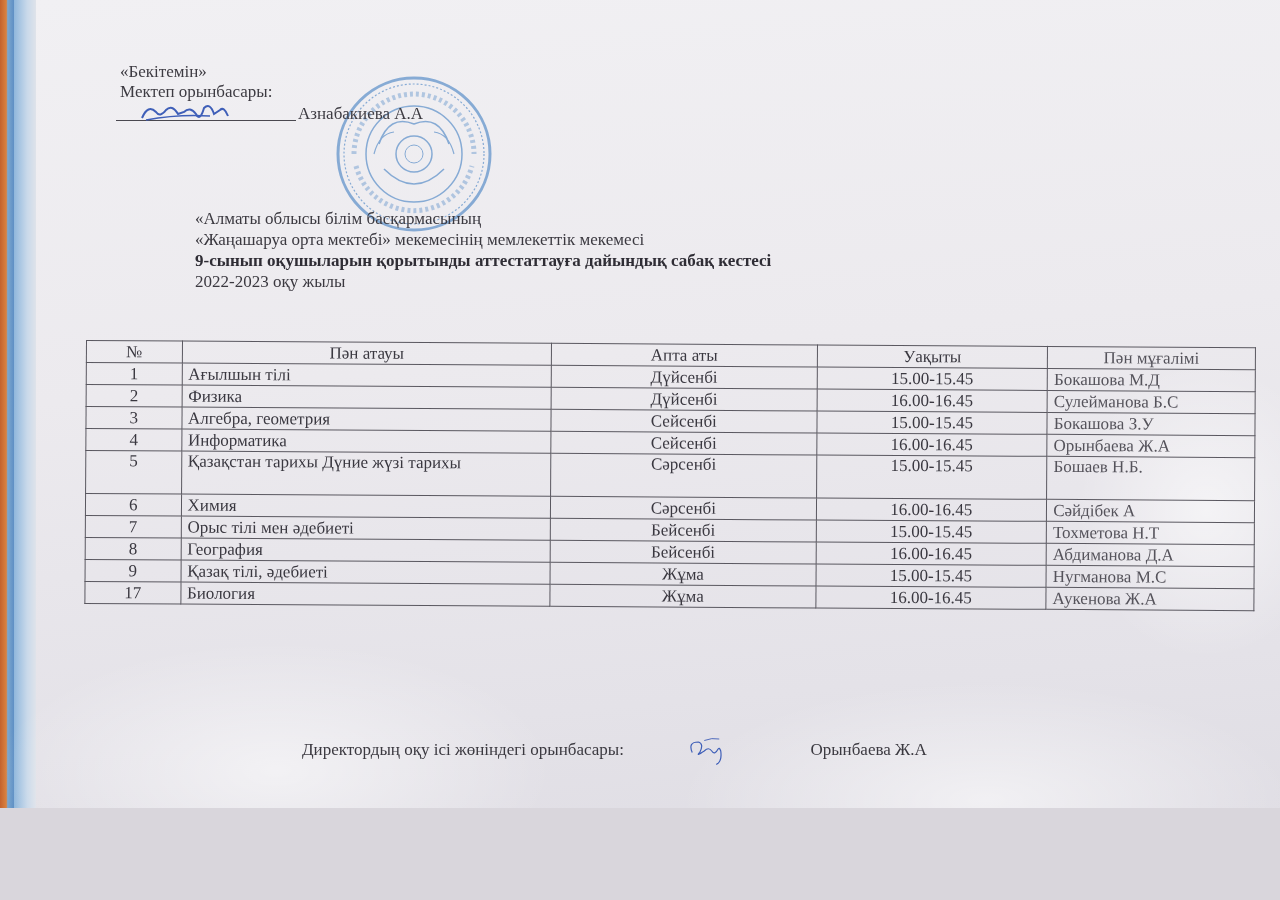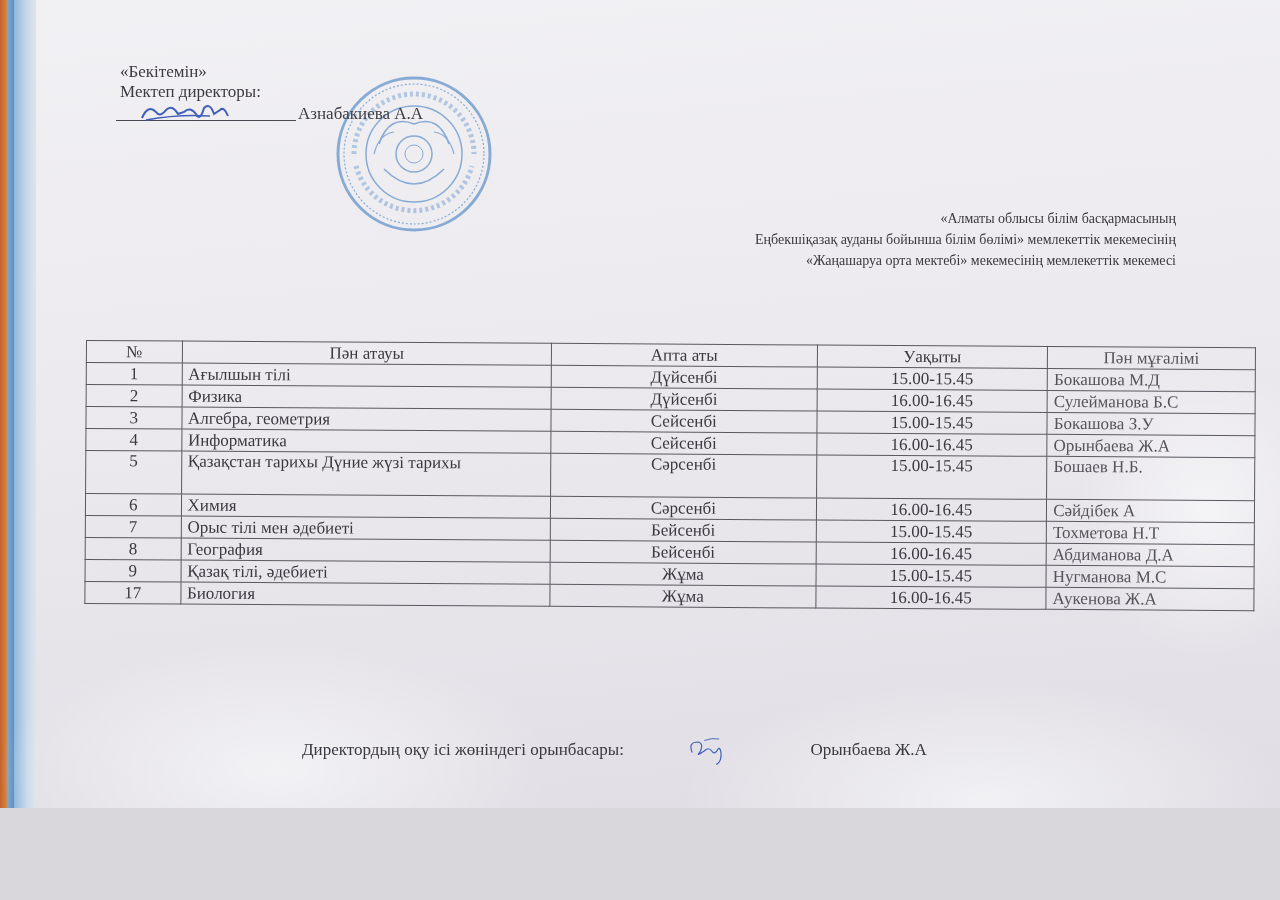--- a/index.html
+++ b/index.html
@@ -75,25 +75,25 @@
       left: 18px; top: -2px;
     }
     .stamp {
       position: absolute;
       left: 214px; top: 12px;
       width: 160px; height: 160px;
       opacity: 0.7;
     }
     .header-block {
       position: absolute;
-      left: 216px; top: 208px;
+      left: 195px; top: 208px;
       width: 960px;
-      text-align: right;
+      text-align: left;
       color: #3b3940;
-      font-size: 14px;
+      font-size: 17px;
       line-height: 21px;
     }
     .header-block .bold {
       font-weight: bold;
       color: #2f2d35;
     }
     table.schedule {
       position: absolute;
       left: 86px; top: 340px;
       width: 1170px;
@@ -154,35 +154,36 @@
       <circle cx="80" cy="80" r="48" fill="none" stroke="#5b8fc9" stroke-width="1.5"></circle>
       <circle cx="80" cy="80" r="18" fill="none" stroke="#5b8fc9" stroke-width="1.5"></circle>
       <circle cx="80" cy="80" r="9" fill="none" stroke="#5b8fc9" stroke-width="1"></circle>
       <path d="M45 70 Q55 40 80 50 Q105 40 115 70" fill="none" stroke="#5b8fc9" stroke-width="1.6"></path>
       <path d="M50 95 Q80 125 110 95" fill="none" stroke="#5b8fc9" stroke-width="1.6"></path>
       <path d="M40 80 Q45 60 60 58 M120 80 Q115 60 100 58" fill="none" stroke="#5b8fc9" stroke-width="1.2"></path>
       <path d="M20 80 A60 60 0 0 1 140 80" fill="none" stroke="#5b8fc9" stroke-width="5" stroke-dasharray="3 3" opacity="0.6"></path>
       <path d="M22 92 A60 60 0 0 0 138 92" fill="none" stroke="#5b8fc9" stroke-width="5" stroke-dasharray="3 3" opacity="0.6"></path>
     </svg>
     <span class="line">«Бекітемін»</span>
-    <span class="line">Мектеп директоры:</span>
+    <span class="line">Мектеп орынбасары:</span>
     <span class="sign-row">
       <span class="sign-underline"></span>
       <svg class="signature" width="110" height="26" viewBox="0 0 110 26">
         <path d="M4 18 Q10 4 18 12 Q22 18 28 10 Q34 4 40 14 L46 12 Q52 6 58 14 Q62 22 66 8 Q72 2 76 14 L82 10 Q86 6 90 16" fill="none" stroke="#3f5fb8" stroke-width="2"></path>
         <path d="M8 20 Q40 14 72 16" fill="none" stroke="#3f5fb8" stroke-width="1.3"></path>
       </svg>
       <span class="director-name">Азнабакиева А.А</span>
     </span>
   </div>
 
   <div class="header-block">
     <div>«Алматы облысы білім басқармасының</div>
-    <div>Еңбекшіқазақ ауданы бойынша білім бөлімі» мемлекеттік мекемесінің</div>
     <div>«Жаңашаруа орта мектебі» мекемесінің мемлекеттік мекемесі</div>
+    <div class="bold">9-сынып оқушыларын қорытынды аттестаттауға дайындық сабақ кестесі</div>
+    <div>2022-2023 оқу жылы</div>
   </div>
 
   <table class="schedule">
     <thead>
       <tr>
         <th class="c-num">№</th>
         <th class="c-subj" style="text-align:center">Пән атауы</th>
         <th class="c-day">Апта аты</th>
         <th class="c-time">Уақыты</th>
         <th class="c-teacher" style="text-align:center">Пән мұғалімі</th>

